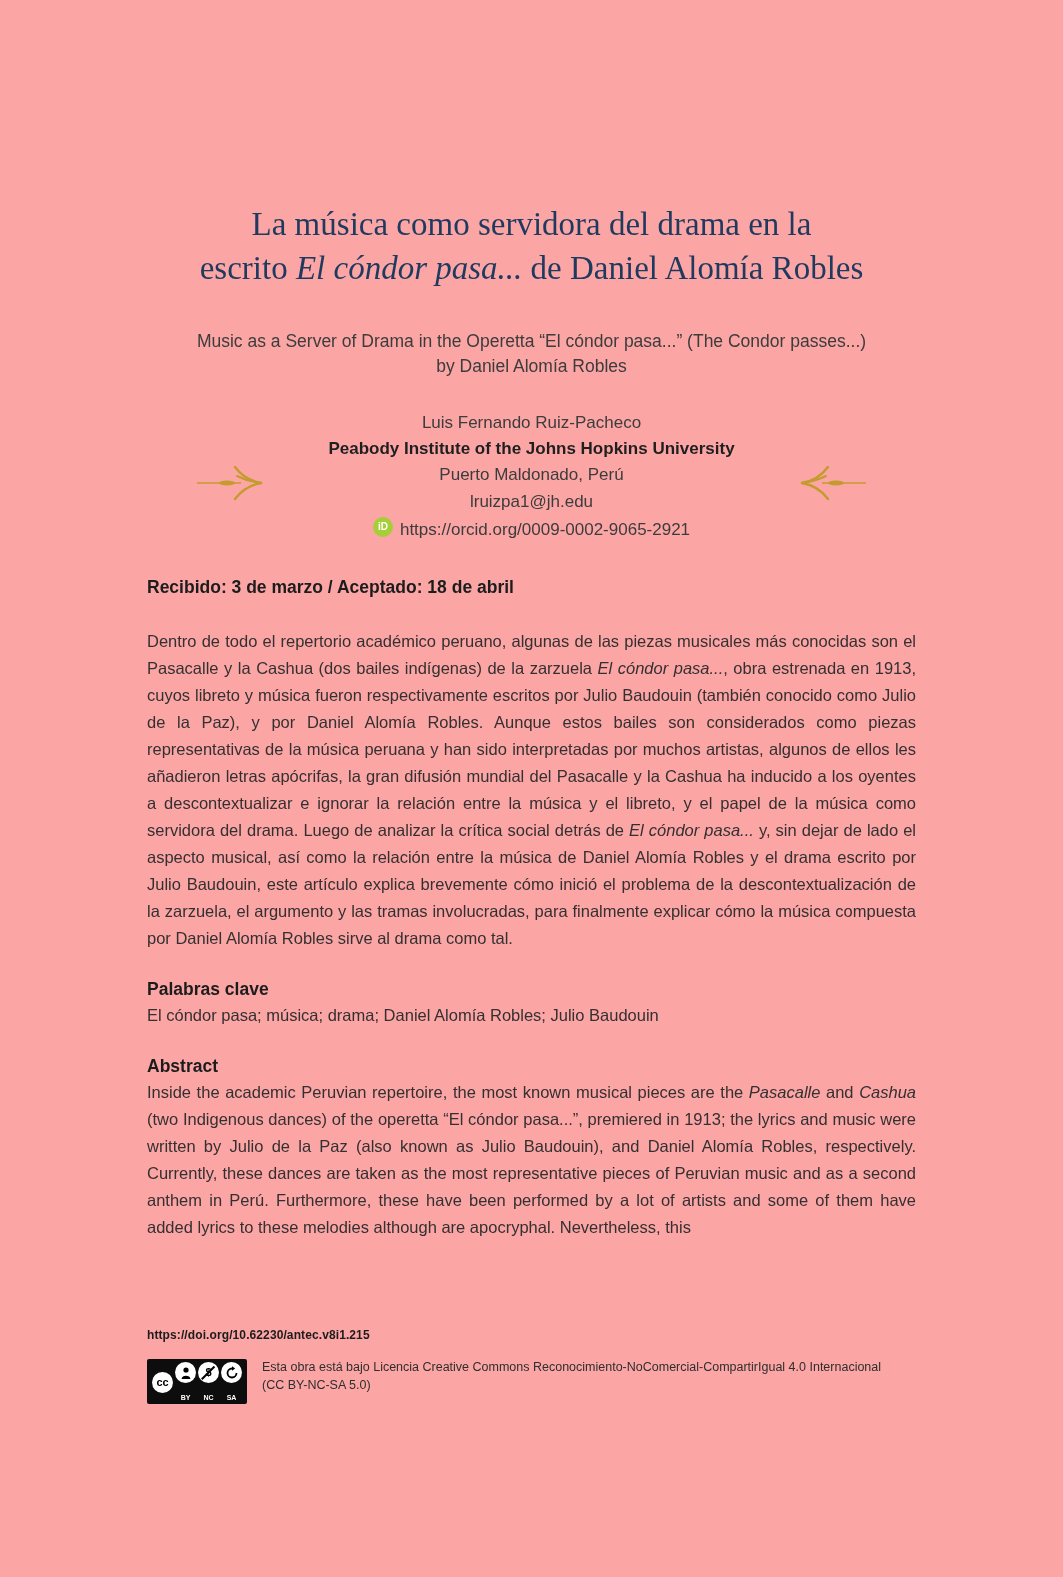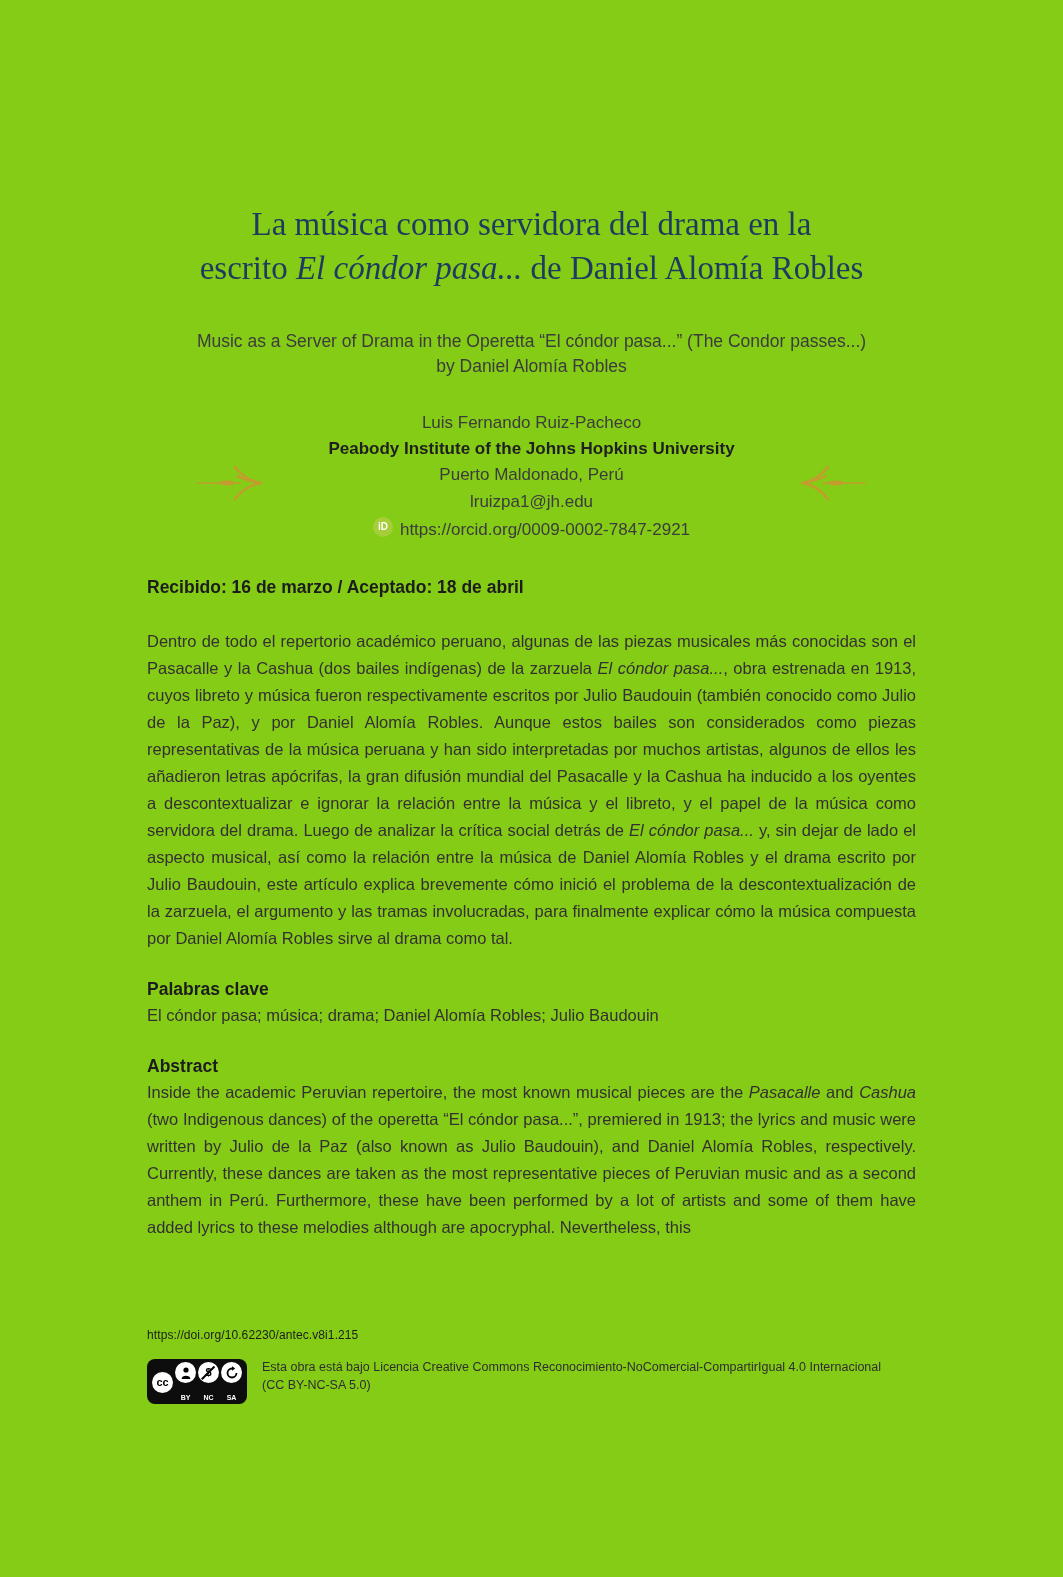--- a/index.html
+++ b/index.html
@@ -1,20 +1,20 @@
 <!DOCTYPE html>
 <html><head>
 <meta charset="utf-8">
 <style>
   html,body { margin:0; padding:0; background:#ffffff; }
   .page {
     position:relative;
     width:1063px; height:1577px;
     margin:0 auto;
-    background:#84cc16;
+    background:#fca5a5;
     box-sizing:border-box;
     padding:203px 147px 0 147px;
     font-family:"Liberation Sans", sans-serif;
     color:#333031;
     overflow:hidden;
   }
   .title {
     font-family:"Liberation Serif", serif;
     font-weight:400;
     color:#1e3a5f;
@@ -64,28 +64,28 @@
     font-size:16.5px; line-height:27px;
     text-align:justify; color:#343031;
     margin:0 0 27px 0;
   }
   .keywords {
     font-size:16.5px; line-height:27px;
     color:#343031; margin:0 0 27px 0;
   }
 
   .footer { position:absolute; left:147px; right:147px; top:1328px; }
-  .doi { font-weight:normal; font-size:12px; color:#1c1c1c; margin:0 0 17px 0; letter-spacing:0.1px; }
+  .doi { font-weight:bold; font-size:12px; color:#1c1c1c; margin:0 0 17px 0; letter-spacing:0.1px; }
   .license-row { display:flex; align-items:flex-start; gap:15px; }
   .cc-badge {
     width:100px; height:45px;
     background:#0d0d0d;
     display:flex; justify-content:space-evenly; align-items:stretch;
     box-sizing:border-box; padding:3px 3px 2px 3px;
-    border-radius:8px; flex:0 0 auto;
+    border-radius:2px; flex:0 0 auto;
   }
   .cc-col { display:flex; flex-direction:column; align-items:center; justify-content:space-between; }
   .cc-col.center { justify-content:center; }
   .cc-circle {
     width:21px; height:21px; border-radius:50%;
     background:#ffffff; color:#000000;
     display:flex; align-items:center; justify-content:center;
     font-weight:bold; font-size:11px; line-height:1;
     position:relative; overflow:hidden;
   }
@@ -128,25 +128,25 @@
       <path d="M64,23 C52,21.5 46,19 40,16" stroke="currentColor" stroke-width="2" fill="none" stroke-linecap="round"></path>
       <path d="M64,23 C52,25 44,31 38,39" stroke="currentColor" stroke-width="2.4" fill="none" stroke-linecap="round"></path>
     </svg>
 
     <div>Luis Fernando Ruiz-Pacheco</div>
     <div class="author-affiliation">Peabody Institute of the Johns Hopkins University</div>
     <div>Puerto Maldonado, Perú</div>
     <div>lruizpa1@jh.edu</div>
     <div class="orcid-row">
       <span class="orcid-badge">iD</span>
-      <span>https://orcid.org/0009-0002-7847-2921</span>
+      <span>https://orcid.org/0009-0002-9065-2921</span>
     </div>
   </div>
 
-  <p class="received">Recibido: 16 de marzo / Aceptado: 18 de abril</p>
+  <p class="received">Recibido: 3 de marzo / Aceptado: 18 de abril</p>
 
   <p class="body-par"><span>Dentro de todo el repertorio académico peruano, algunas de las piezas musicales más conocidas son el Pasacalle y la Cashua (dos bailes indígenas) de la zarzuela </span><i>El cóndor pasa...</i><span>, obra estrenada en 1913, cuyos libreto y música fueron respectivamente escritos por Julio Baudouin (también conocido como Julio de la Paz), y por Daniel Alomía Robles. Aunque estos bailes son considerados como piezas representativas de la música peruana y han sido interpretadas por muchos artistas, algunos de ellos les añadieron letras apócrifas, la gran difusión mundial del Pasacalle y la Cashua ha inducido a los oyentes a descontextualizar e ignorar la relación entre la música y el libreto, y el papel de la música como servidora del drama. Luego de analizar la crítica social detrás de </span><i>El cóndor pasa...</i><span> y, sin dejar de lado el aspecto musical, así como la relación entre la música de Daniel Alomía Robles y el drama escrito por Julio Baudouin, este artículo explica brevemente cómo inició el problema de la descontextualización de la zarzuela, el argumento y las tramas involucradas, para finalmente explicar cómo la música compuesta por Daniel Alomía Robles sirve al drama como tal.</span></p>
 
   <h2 class="section-heading">Palabras clave</h2>
   <p class="keywords">El cóndor pasa; música; drama; Daniel Alomía Robles; Julio Baudouin</p>
 
   <h2 class="section-heading">Abstract</h2>
   <p class="body-par"><span>Inside the academic Peruvian repertoire, the most known musical pieces are the </span><i>Pasacalle</i><span> and </span><i>Cashua</i><span> (two Indigenous dances) of the operetta “El cóndor pasa...”, premiered in 1913; the lyrics and music were written by Julio de la Paz (also known as Julio Baudouin), and Daniel Alomía Robles, respectively. Currently, these dances are taken as the most representative pieces of Peruvian music and as a second anthem in Perú. Furthermore, these have been performed by a lot of artists and some of them have added lyrics to these melodies although are apocryphal. Nevertheless, this</span></p>
 
   <div class="footer">

